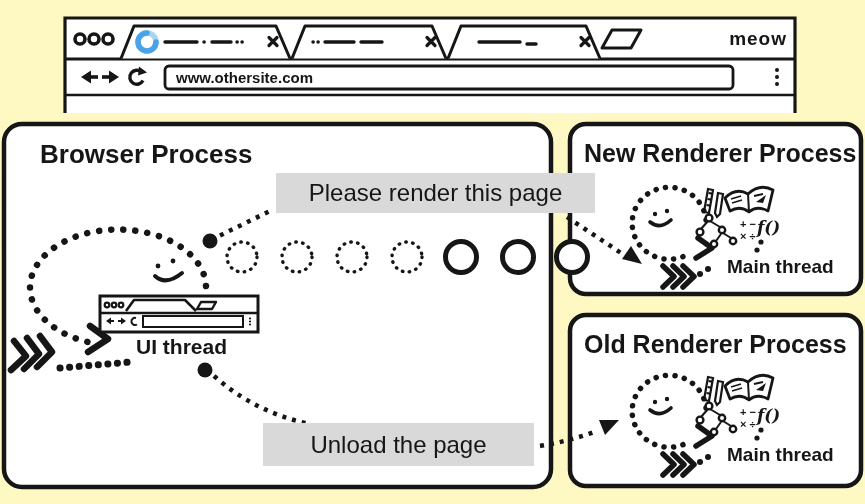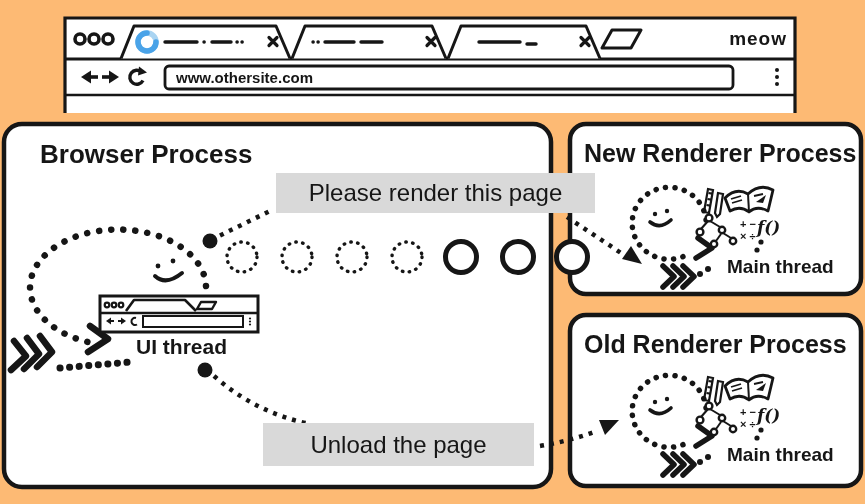--- a/index.html
+++ b/index.html
@@ -1,16 +1,16 @@
 <!DOCTYPE html>
 <html><head>
 <meta charset="utf-8">
 <style>
   html,body{margin:0;padding:0;background:#ffffff;}
-  .stage{position:relative;width:865px;height:504px;background:#fdba74;overflow:hidden;
+  .stage{position:relative;width:865px;height:504px;background:#fef9c3;overflow:hidden;
          font-family:"Liberation Sans", sans-serif;}
   svg{display:block}
   svg text{fill:#161616;font-family:"Liberation Sans", sans-serif;}
   .ink{stroke:#161616;fill:none;}
   .fill-ink{fill:#161616;stroke:none;}
   .whitefill{fill:#ffffff;}
   .title{font-weight:bold;font-size:26px;}
   .rtitle{font-weight:bold;font-size:25px;}
   .thread{font-weight:bold;font-size:19px;}
   .msg{font-size:24px;}

